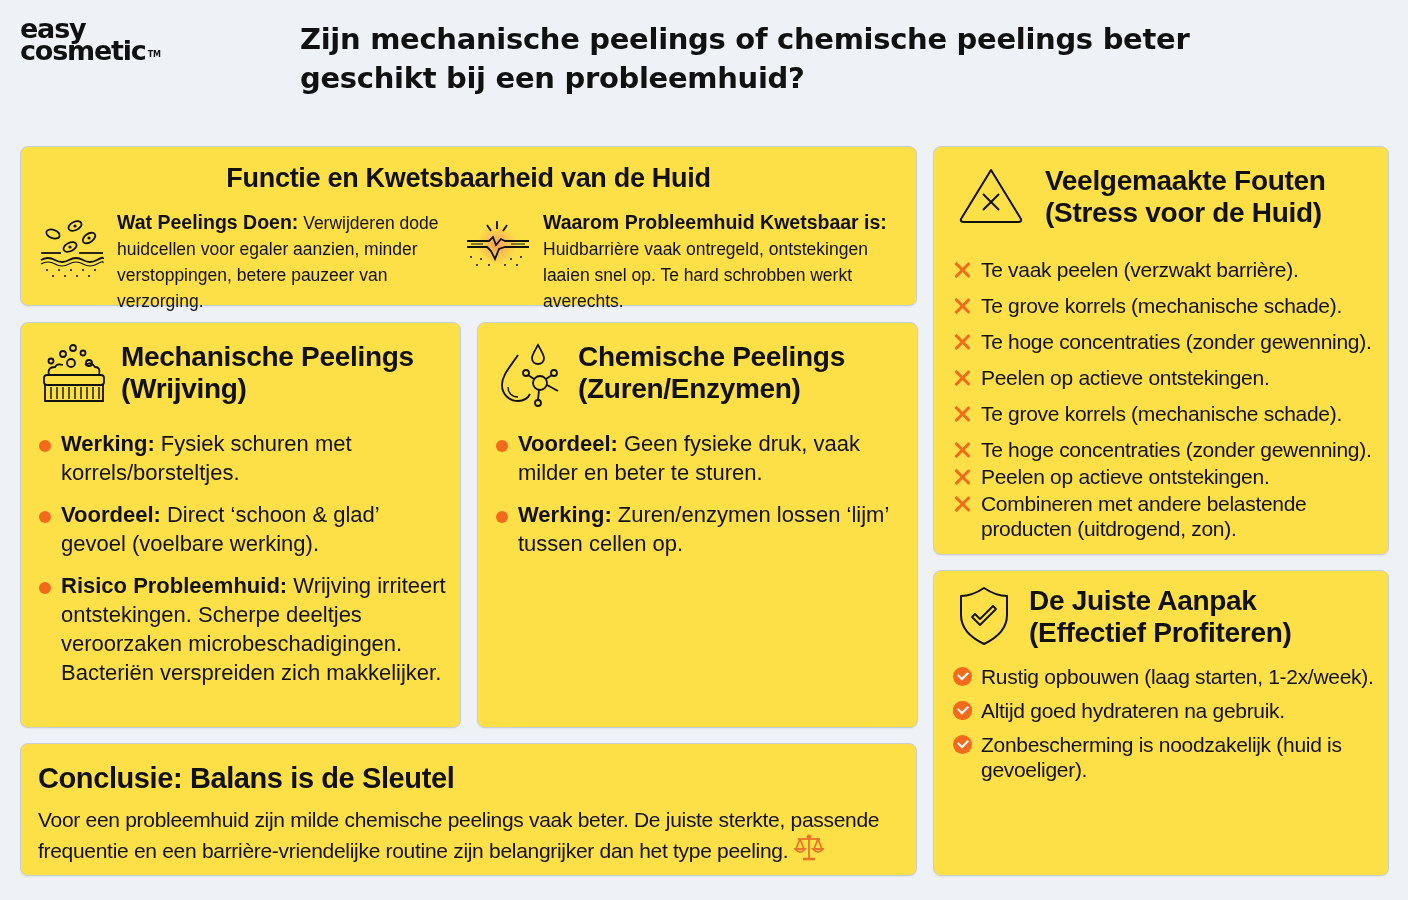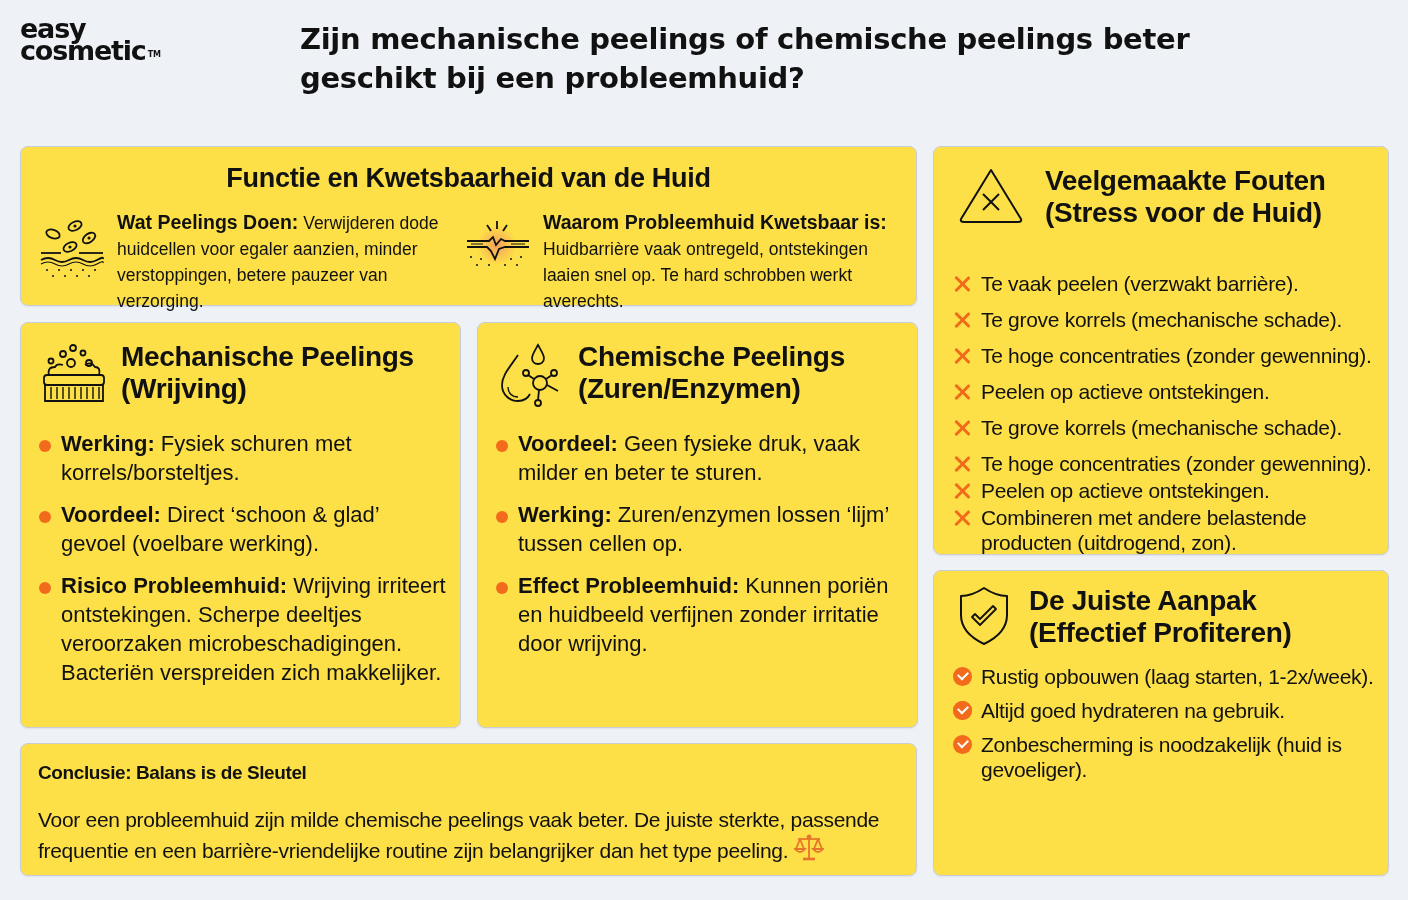--- a/index.html
+++ b/index.html
@@ -53,36 +53,36 @@
       position: absolute; left: 100px; top: 18px;
       font-size: 28px; font-weight: 700; line-height: 32px; letter-spacing: -0.3px;
     }
     .mid-card ul { position: absolute; left: 18px; top: 106px; right: 12px; list-style: none; }
     .mid-card li { position: relative; padding-left: 22px; font-size: 22px; line-height: 29px; margin-bottom: 13px; }
     .mid-card li .dot { position: absolute; left: 0; top: 11px; width: 12px; height: 12px; border-radius: 50%; background: #f26a1b; }
     .mid-card li b { font-weight: 700; }
 
     
     #card-conclusion { left: 20px; top: 743px; width: 897px; height: 133px; }
-    #card-conclusion .title { position: absolute; left: 17px; top: 18px; font-size: 19px; font-weight: 700; letter-spacing: -0.4px; }
+    #card-conclusion .title { position: absolute; left: 17px; top: 18px; font-size: 29px; font-weight: 700; letter-spacing: -0.4px; }
     #card-conclusion .body { position: absolute; left: 17px; top: 62px; width: 870px; font-size: 21px; line-height: 28px; letter-spacing: -0.3px; }
     #card-conclusion .scale { display: inline-block; vertical-align: -4px; margin-left: 6px; }
 
     
     #card-mistakes { left: 933px; top: 146px; width: 456px; height: 409px; }
     #card-approach { left: 933px; top: 570px; width: 456px; height: 306px; }
     .right-card .icon { position: absolute; left: 24px; }
     .right-card .title { position: absolute; left: 111px; font-size: 28px; font-weight: 700; line-height: 32px; letter-spacing: -0.3px; }
     #card-mistakes .icon { top: 20px; }
     #card-mistakes .title { top: 18px; }
     #card-approach .icon { top: 14px; }
     #card-approach .title { left: 95px; top: 14px; }
     .right-card ul { position: absolute; left: 18px; right: 6px; list-style: none; }
     .right-card li { position: relative; padding-left: 29px; font-size: 21px; line-height: 25px; letter-spacing: -0.3px; }
-    #card-mistakes ul { top: 124px; }
+    #card-mistakes ul { top: 110px; }
     #card-mistakes li { margin-bottom: 11px; }
     #card-mistakes li.tight { margin-bottom: 2px; }
     #card-approach ul { top: 93px; }
     #card-approach li { margin-bottom: 9px; }
     .xmark { position: absolute; left: 2px; top: 5px; width: 16px; height: 16px; }
     .xmark::before, .xmark::after {
       content: ""; position: absolute; left: 7px; top: -2px; width: 2.6px; height: 20px; background: #f26a1b; border-radius: 1px;
     }
     .xmark::before { transform: rotate(45deg); }
     .xmark::after { transform: rotate(-45deg); }
@@ -210,21 +210,20 @@
       <line x1="49" y1="42" x2="60" y2="48"></line>
     </svg>
   </span>
   <h2 class="title">
     <span>Chemische Peelings</span><br>
     <span>(Zuren/Enzymen)</span>
   </h2>
   <ul>
     <li><span class="dot"></span><b>Voordeel:</b><span> Geen fysieke druk, vaak milder en beter te sturen.</span></li>
     <li><span class="dot"></span><b>Werking:</b><span> Zuren/enzymen lossen ‘lijm’ tussen cellen op.</span></li>
-    <li><span class="dot"></span><b>Effect Probleemhuid:</b><span> Kunnen poriën en huidbeeld verfijnen zonder irritatie door wrijving.</span></li>
   </ul>
 </section>
 
 <section class="card" id="card-conclusion">
   <h2 class="title">Conclusie: Balans is de Sleutel</h2>
   <p class="body">
     <span>Voor een probleemhuid zijn milde chemische peelings vaak beter. De juiste sterkte, passende frequentie en een barrière-vriendelijke routine zijn belangrijker dan het type peeling.</span><span class="scale">
       <svg width="30" height="28" viewBox="0 0 30 28" fill="none" stroke="#e8742a" stroke-width="1.8">
         <line x1="15" y1="2" x2="15" y2="24"></line>
         <line x1="4" y1="5" x2="26" y2="5"></line>

